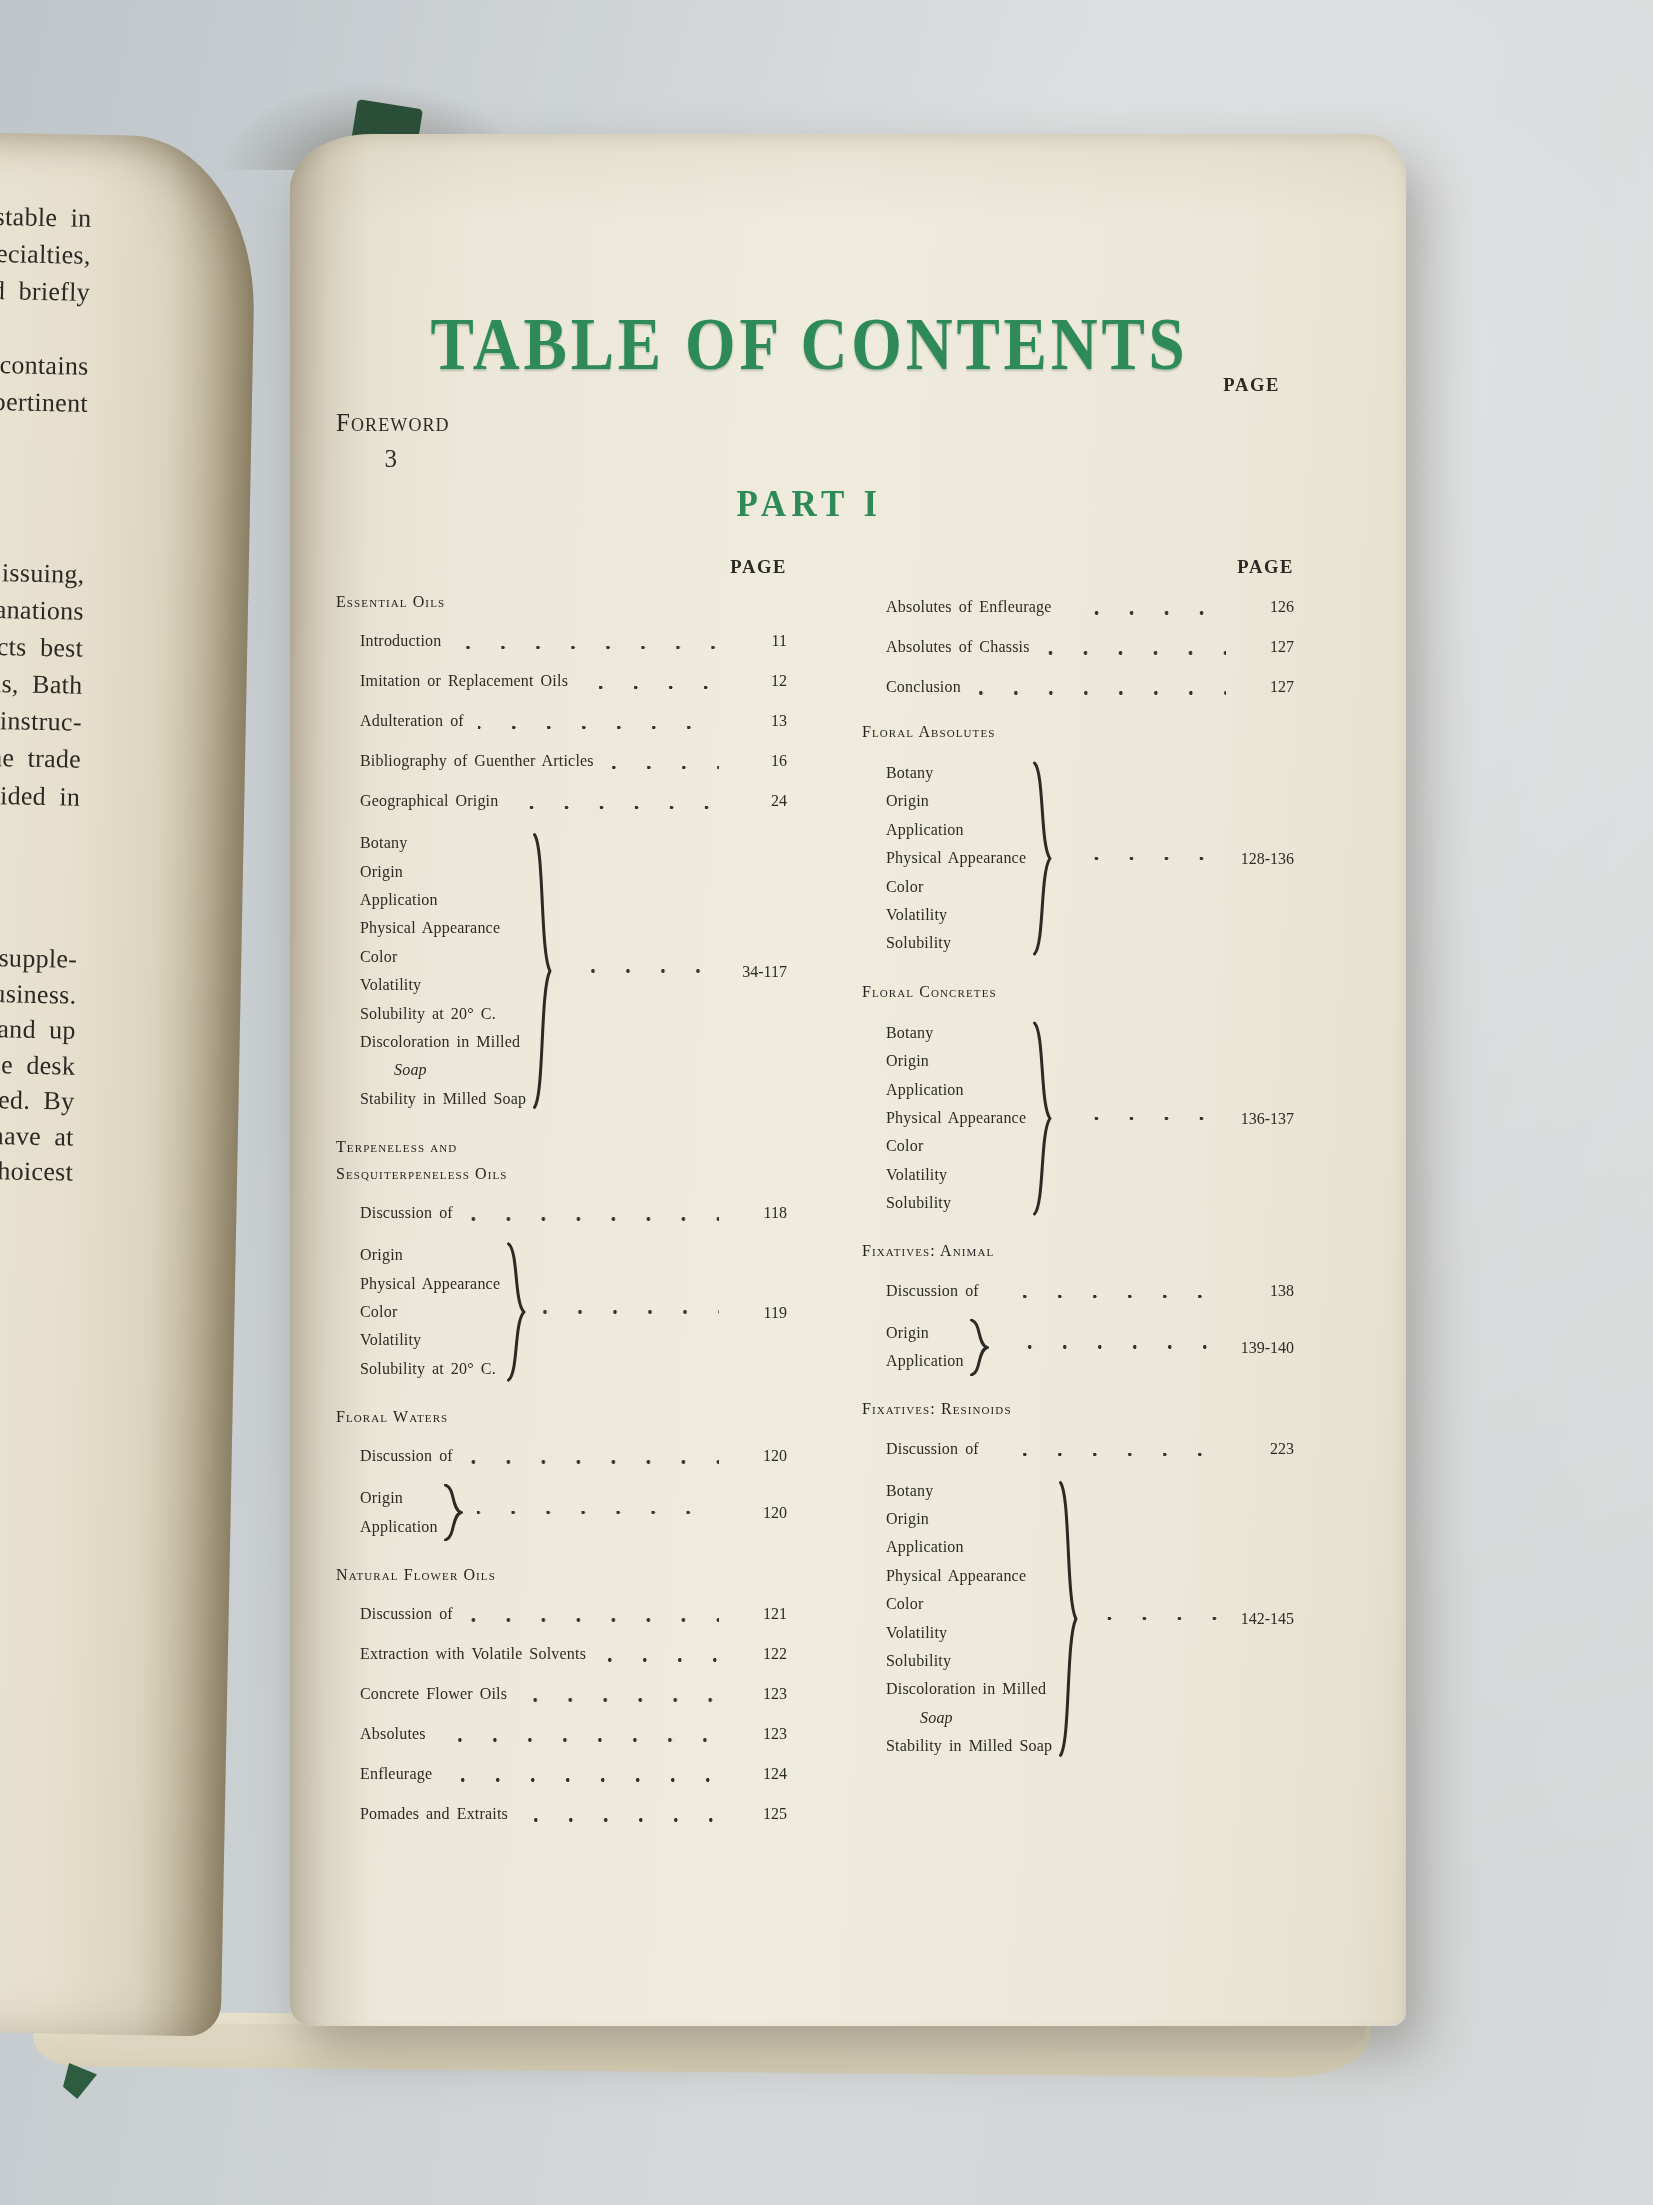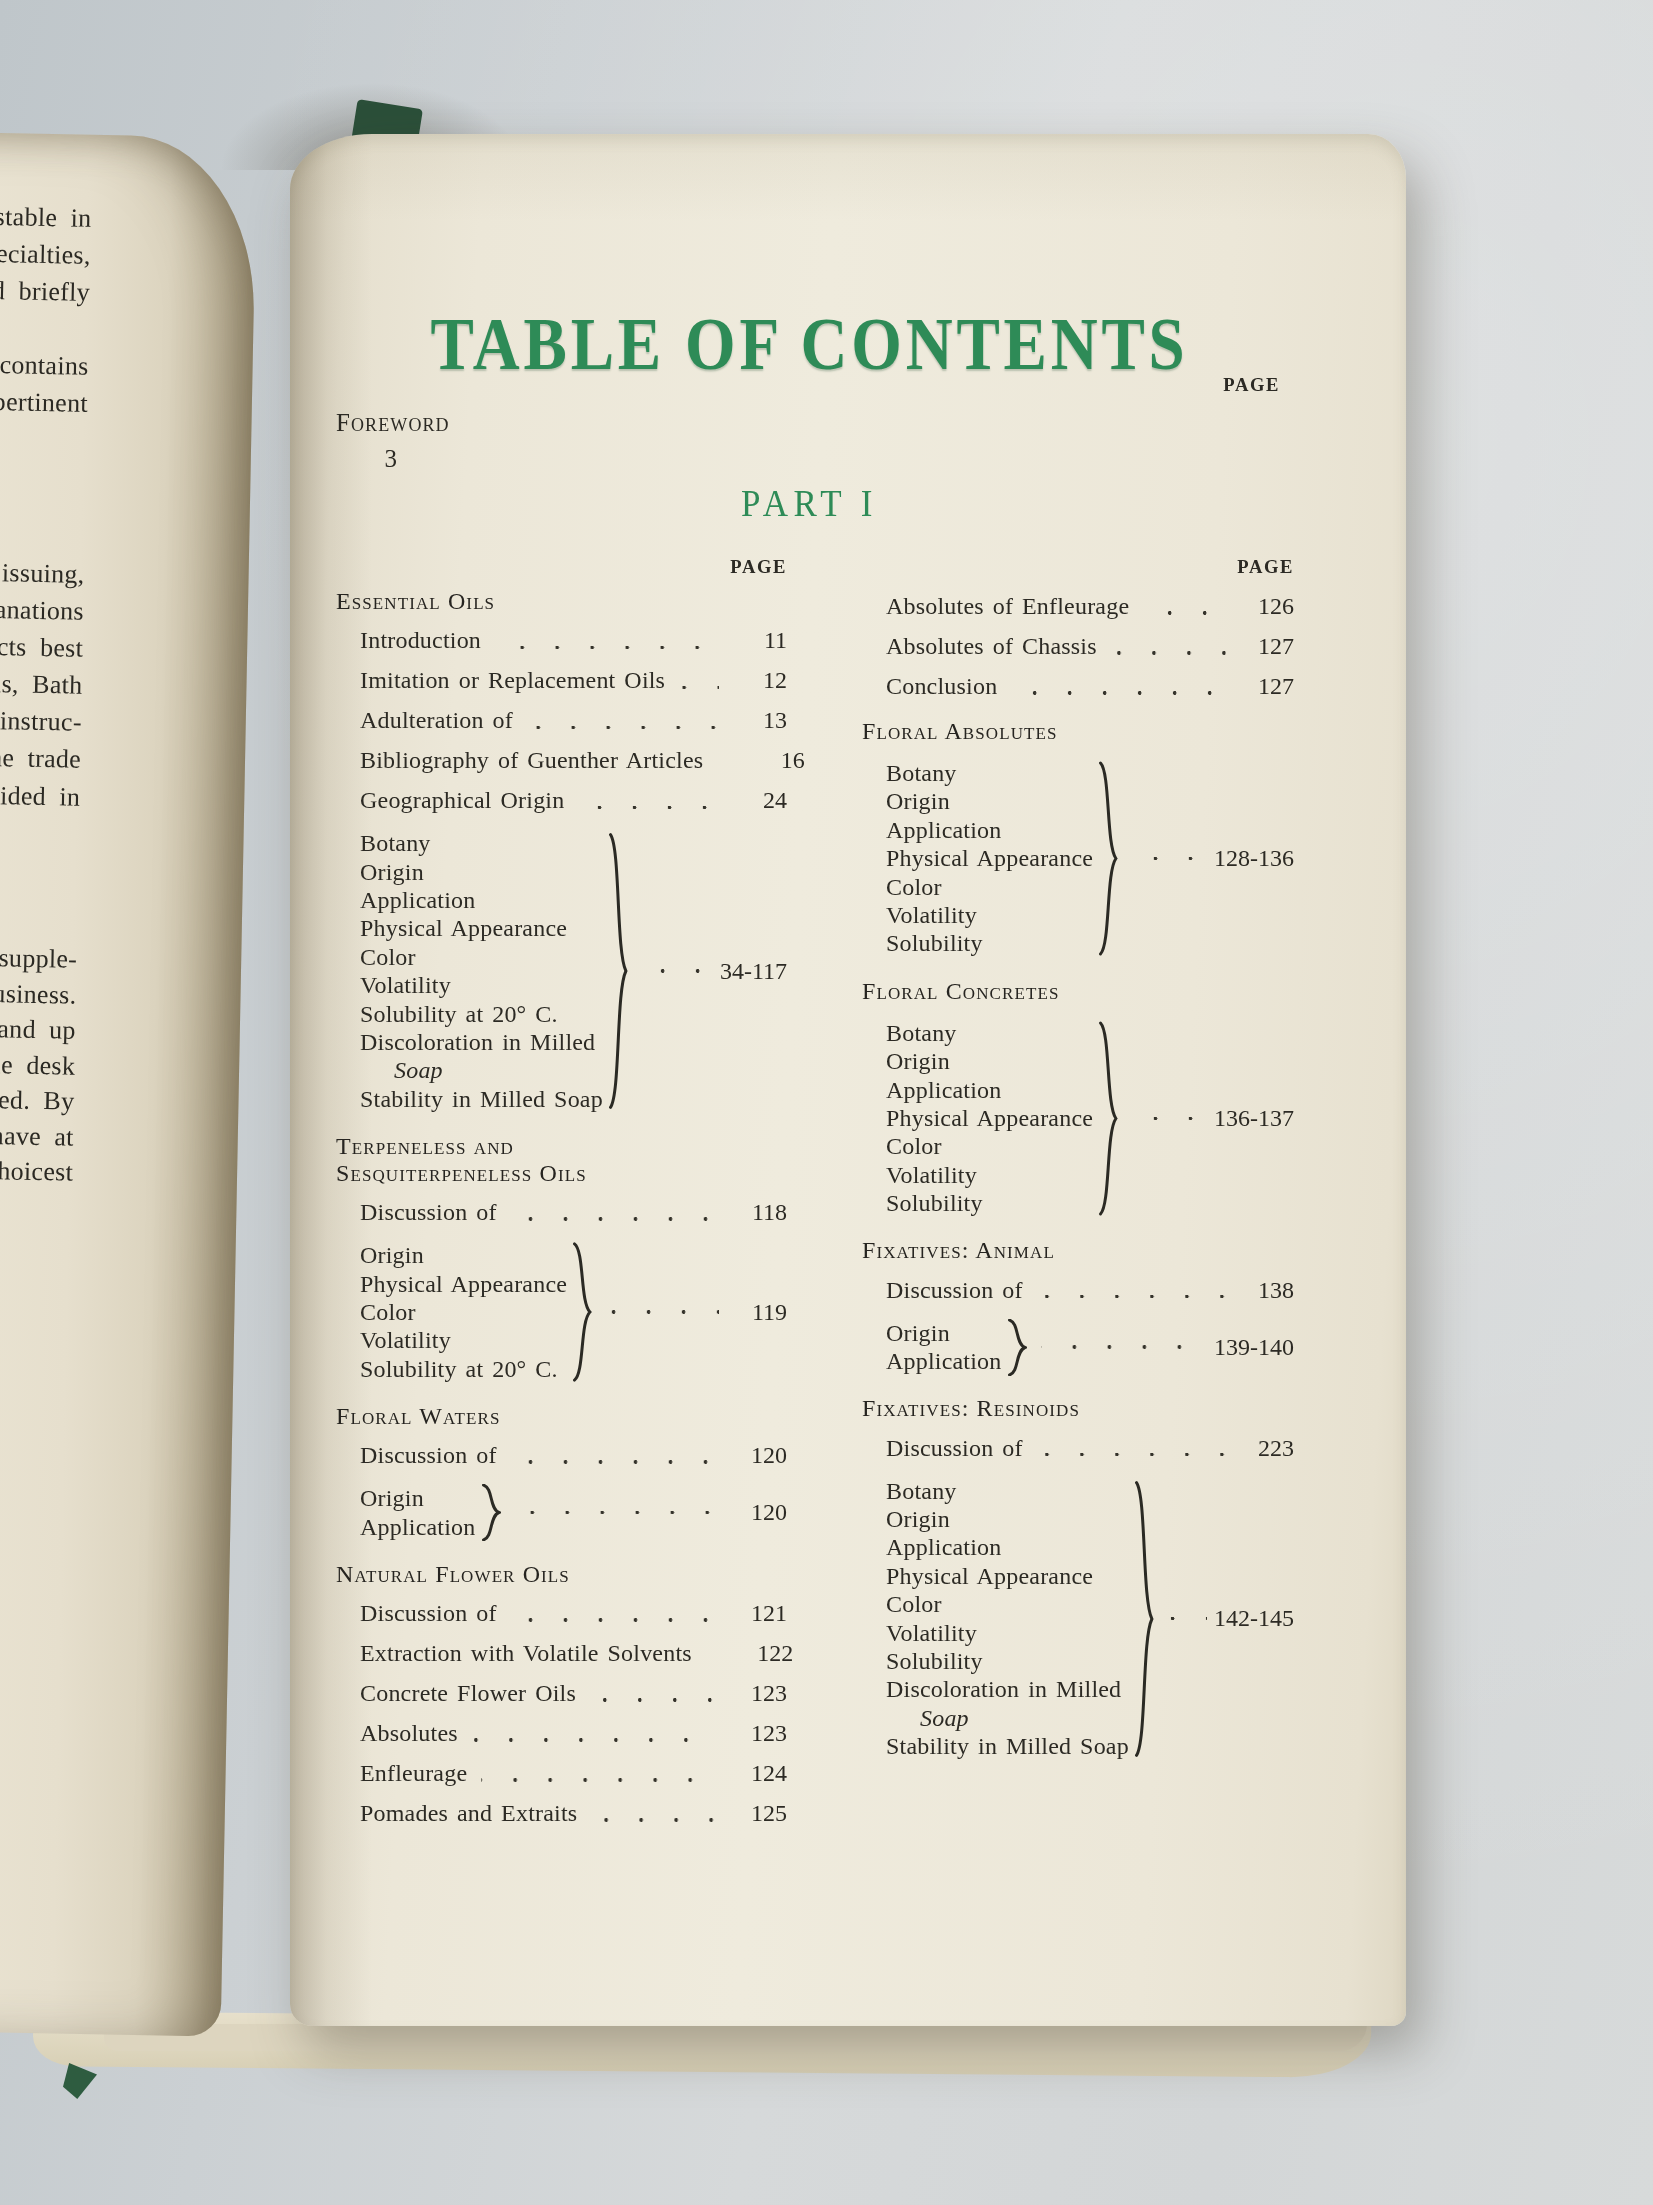--- a/index.html
+++ b/index.html
@@ -46,26 +46,26 @@
   .title{position:absolute;left:0;top:125px;width:1039px;text-align:center;
     font-size:65px;font-weight:700;letter-spacing:3.8px;color:#2e8b57;line-height:88px;
     text-shadow:0 1.1px 1.6px rgba(32,74,49,.25);margin-top:41px;}
   .title .stretch{display:inline-block;transform:scaleY(1.15);}
   .page-label-top{position:absolute;right:126px;top:240px;font-size:18.6px;font-weight:700;
     letter-spacing:1.6px;color:#2c2a24;}
   .foreword{position:absolute;left:46px;right:126px;top:275px;display:flex;align-items:baseline;
     font-size:25px;flex-direction:column;}
   .sc{font-variant:small-caps;letter-spacing:1.1px;}
   .part{position:absolute;left:0;top:348px;width:1039px;text-align:center;margin:0;
-    font-size:35px;font-weight:400;letter-spacing:5.5px;color:#2e8b57;line-height:44px;}
+    font-size:35px;font-weight:700;letter-spacing:5.5px;color:#2e8b57;line-height:44px;}
   .part .stretch{display:inline-block;transform:scaleY(1.08);}
   .colhead{position:absolute;top:422px;font-size:18.6px;font-weight:700;letter-spacing:1.6px;text-align:right;}
   .colhead.left{left:46px;width:451px;}
   .colhead.right{left:572px;width:432px;}
-  .col{position:absolute;font-size:24px;line-height:23px;}
+  .col{position:absolute;font-size:16px;line-height:23px;}
   .col-left{left:46px;top:454px;width:451px;}
   .col-right{left:572px;top:461px;width:432px;}
   .heading{margin:19.7px 0 14.2px;font-variant:small-caps;letter-spacing:1.1px;line-height:27px;color:#262420;}
   .heading .line{display:block;white-space:nowrap;}
   .col > .heading:first-child{margin-top:0;}
   .entry{display:flex;align-items:baseline;margin-bottom:17px;padding-left:24px;}
   .lbl{white-space:nowrap;letter-spacing:0.2px;word-spacing:2.7px;}
   .leader{flex:1 1 auto;min-width:19.7px;height:5.5px;margin:0 6.6px 2.2px 14.2px;align-self:flex-end;
     background-image:radial-gradient(circle at 2.7px 2.7px,#34322a 1.6px,rgba(0,0,0,0) 2px);
     background-size:35px 5.5px;background-repeat:repeat-x;background-position:center;}

